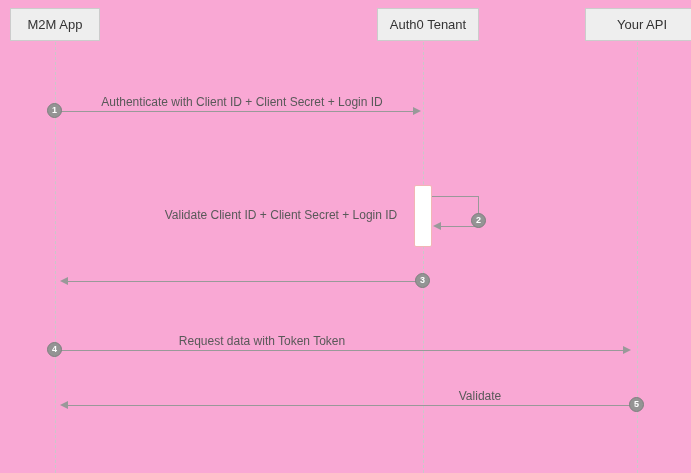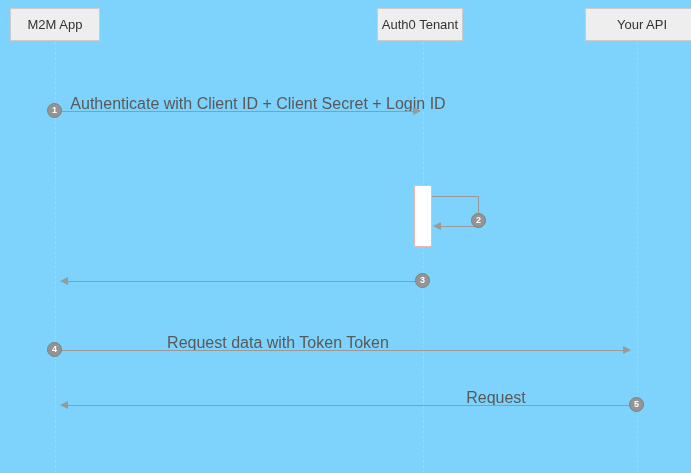--- a/index.html
+++ b/index.html
@@ -1,30 +1,30 @@
 <!DOCTYPE html>
 <html><head>
 <meta charset="utf-8">
 <style>
   html,body{margin:0;padding:0;background:#ffffff;}
   #stage{
     position:relative;
     width:691px;height:473px;
-    background:#7dd3fc;
+    background:#f9a8d4;
     overflow:hidden;
     font-family:"Liberation Sans", sans-serif;
   }
   .pbox{
     position:absolute;top:8px;height:33px;
     background:#eeeeee;border:1px solid #cccccc;
     display:flex;align-items:center;justify-content:center;
     font-size:13px;color:#333333;box-sizing:border-box;
   }
   .pbox-1{left:10px;width:90px;}
-  .pbox-2{left:377px;width:86px;}
+  .pbox-2{left:377px;width:102px;}
   .pbox-3{left:585px;width:114px;}
   .lifeline{
     position:absolute;top:42px;bottom:0;width:0;
     border-left:1px dashed #c9c9c9;
   }
   .ll-1{left:55px;}
   .ll-2{left:423px;}
   .ll-3{left:637px;}
   .msg-line{position:absolute;height:1px;background:#999999;}
   .vline{position:absolute;width:1px;background:#999999;}
@@ -32,22 +32,22 @@
     position:absolute;width:0;height:0;
     border-top:4px solid transparent;border-bottom:4px solid transparent;
     border-left:8px solid #999999;
   }
   .arrow-left{
     position:absolute;width:0;height:0;
     border-top:4px solid transparent;border-bottom:4px solid transparent;
     border-right:8px solid #999999;
   }
   .msg-label{
-    position:absolute;font-size:16px;color:#595959;
-    white-space:nowrap;transform:translateX(-50%);margin-left:16px;
+    position:absolute;font-size:12px;color:#595959;
+    white-space:nowrap;transform:translateX(-50%);
   }
   .badge{
     position:absolute;width:15px;height:15px;border-radius:50%;
     background:#949494;color:#ffffff;
     font-size:9px;font-weight:bold;line-height:1;
     display:flex;align-items:center;justify-content:center;
     border:1px solid #7f7f7f;box-sizing:border-box;
   }
   .activation{
     position:absolute;left:414px;top:185px;width:18px;height:62px;
@@ -75,20 +75,21 @@
   <div class="lifeline ll-3"></div>
 
   <div class="msg-label" style="left:242px;top:95px;">Authenticate with Client ID + Client Secret + Login ID</div>
   <div class="msg-line" style="left:57px;top:111px;width:357px;"></div>
   <div class="arrow-right" style="left:413px;top:107px;"></div>
   <div class="badge" style="left:47px;top:103px;">
     <span>1</span>
   </div>
 
   <div class="activation"></div>
+  <div class="msg-label" style="left:281px;top:208px;">Validate Client ID + Client Secret + Login ID</div>
   <div class="msg-line" style="left:432px;top:196px;width:46px;"></div>
   <div class="vline" style="left:478px;top:196px;height:31px;"></div>
   <div class="msg-line" style="left:441px;top:226px;width:38px;"></div>
   <div class="arrow-left" style="left:433px;top:222px;"></div>
   <div class="badge" style="left:471px;top:213px;">
     <span>2</span>
   </div>
 
   <div class="arrow-left" style="left:60px;top:277px;"></div>
   <div class="msg-line" style="left:68px;top:281px;width:348px;"></div>
@@ -96,20 +97,20 @@
     <span>3</span>
   </div>
 
   <div class="msg-label" style="left:262px;top:334px;">Request data with Token Token</div>
   <div class="msg-line" style="left:57px;top:350px;width:567px;"></div>
   <div class="arrow-right" style="left:623px;top:346px;"></div>
   <div class="badge" style="left:47px;top:342px;">
     <span>4</span>
   </div>
 
-  <div class="msg-label" style="left:480px;top:389px;">Request</div>
+  <div class="msg-label" style="left:480px;top:389px;">Validate</div>
   <div class="arrow-left" style="left:60px;top:401px;"></div>
   <div class="msg-line" style="left:68px;top:405px;width:562px;"></div>
   <div class="badge" style="left:629px;top:397px;">
     <span>5</span>
   </div>
 
 </div>
 
 </body></html>

